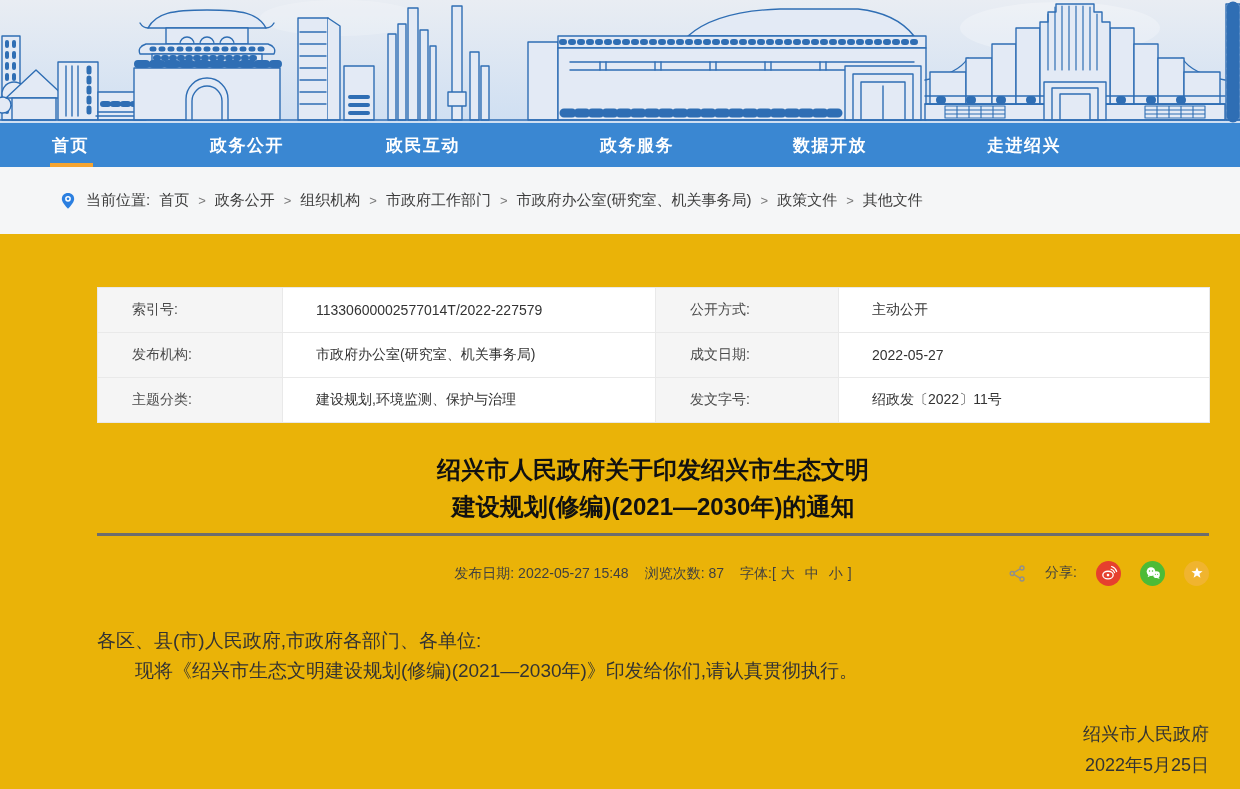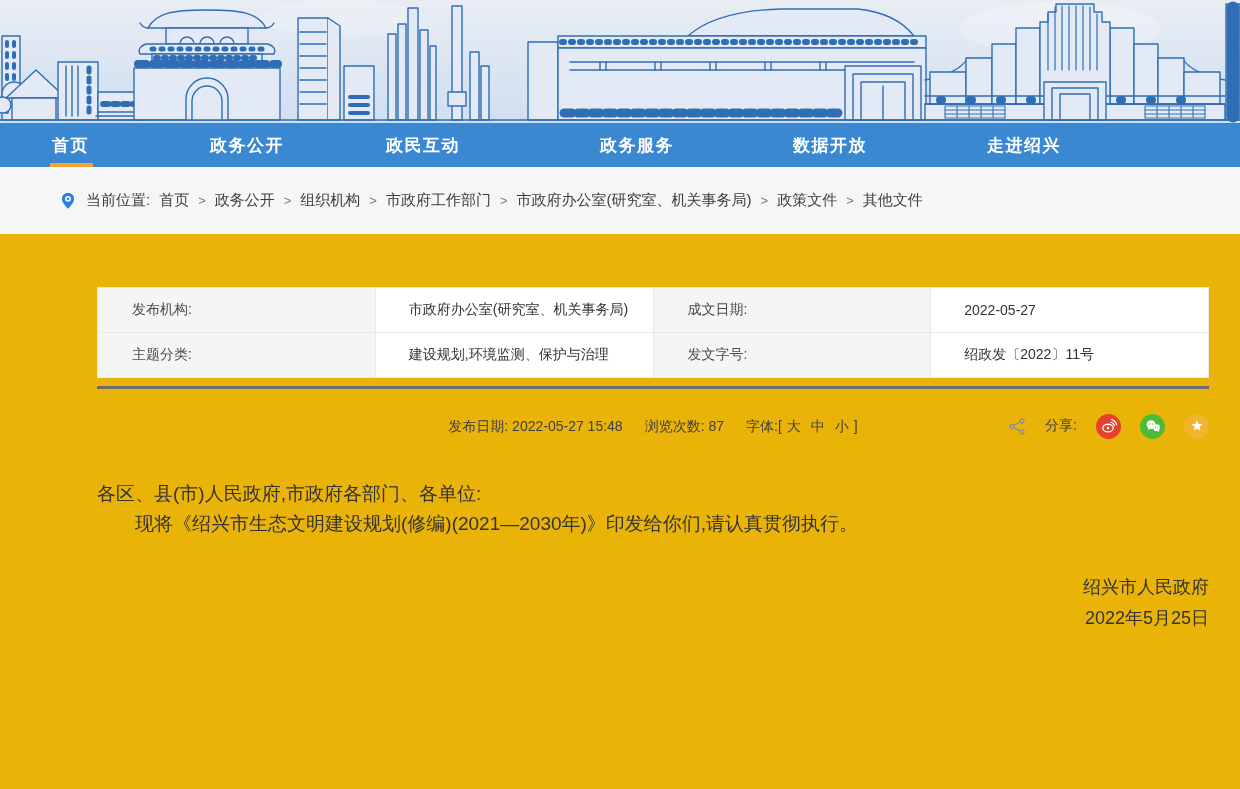--- a/index.html
+++ b/index.html
@@ -38,21 +38,21 @@
   .col-l1 { width:185px; } .col-v1 { width:373px; } .col-l2 { width:183px; } .col-v2 { width:371px; }
 
   .doc-title { margin-top:28px; text-align:center; font-size:24px; font-weight:700;
               color:#111; line-height:37px; font-family:"Liberation Sans","DejaVu Sans",sans-serif; }
   .doc-title span { display:block; }
 
   .divider { margin-top:8px; height:3px; background:#6d6d6d; }
 
   .meta-row { position:relative; margin-top:22px; height:30px; font-size:14px; color:#404040; }
   .meta-center { position:absolute; left:50%; top:0; transform:translateX(-50%);
-              display:flex; gap:22px; align-items:center; line-height:30px; white-space:nowrap; }
+              display:flex; gap:16px; align-items:center; line-height:30px; white-space:nowrap; }
   .font-sizes { display:inline-flex; gap:0; align-items:center; }
   .font-size-btn { margin:0 5px; cursor:pointer; }
   .share-group { position:absolute; right:0; top:0; height:30px; display:flex;
               align-items:center; gap:19px; }
   .share-glyph { display:flex; align-items:center; }
   .share-label { color:#404040; }
   .share-circle { width:25px; height:25px; border-radius:50%; display:flex;
               align-items:center; justify-content:center; cursor:pointer; }
   .share-weibo { background:#e6402e; }
   .share-wechat { background:#4dbb36; }
@@ -201,35 +201,45 @@
     <span class="crumb-sep">&gt;</span>
     <span class="crumb">政策文件</span>
     <span class="crumb-sep">&gt;</span>
     <span class="crumb">其他文件</span>
   </div>
 
   <div class="main">
 
     <table class="info-table">
       <tbody>
+          <tr>
+        <td class="cell-label col-l1">索引号:</td>
+        <td class="cell-value col-v1">11330600002577014T/2022-227579</td>
+        <td class="cell-label col-l2">公开方式:</td>
+        <td class="cell-value col-v2">主动公开</td>
+      </tr>
       <tr>
         <td class="cell-label">发布机构:</td>
         <td class="cell-value">市政府办公室(研究室、机关事务局)</td>
         <td class="cell-label">成文日期:</td>
         <td class="cell-value">2022-05-27</td>
       </tr>
       <tr>
         <td class="cell-label">主题分类:</td>
         <td class="cell-value">建设规划,环境监测、保护与治理</td>
         <td class="cell-label">发文字号:</td>
         <td class="cell-value">绍政发〔2022〕11号</td>
       </tr>
     </tbody>
       </table>
 
+    <h1 class="doc-title">
+      <span>绍兴市人民政府关于印发绍兴市生态文明</span>
+      <span>建设规划(修编)(2021—2030年)的通知</span>
+    </h1>
 
     <div class="divider"></div>
 
     <div class="meta-row">
       <div class="meta-center">
         <span><span>发布日期:</span> <span>2022-05-27 15:48</span></span>
         <span><span>浏览次数:</span> <span>87</span></span>
         <span class="font-sizes">
           <span>字体:[</span>
           <span class="font-size-btn">大</span>

